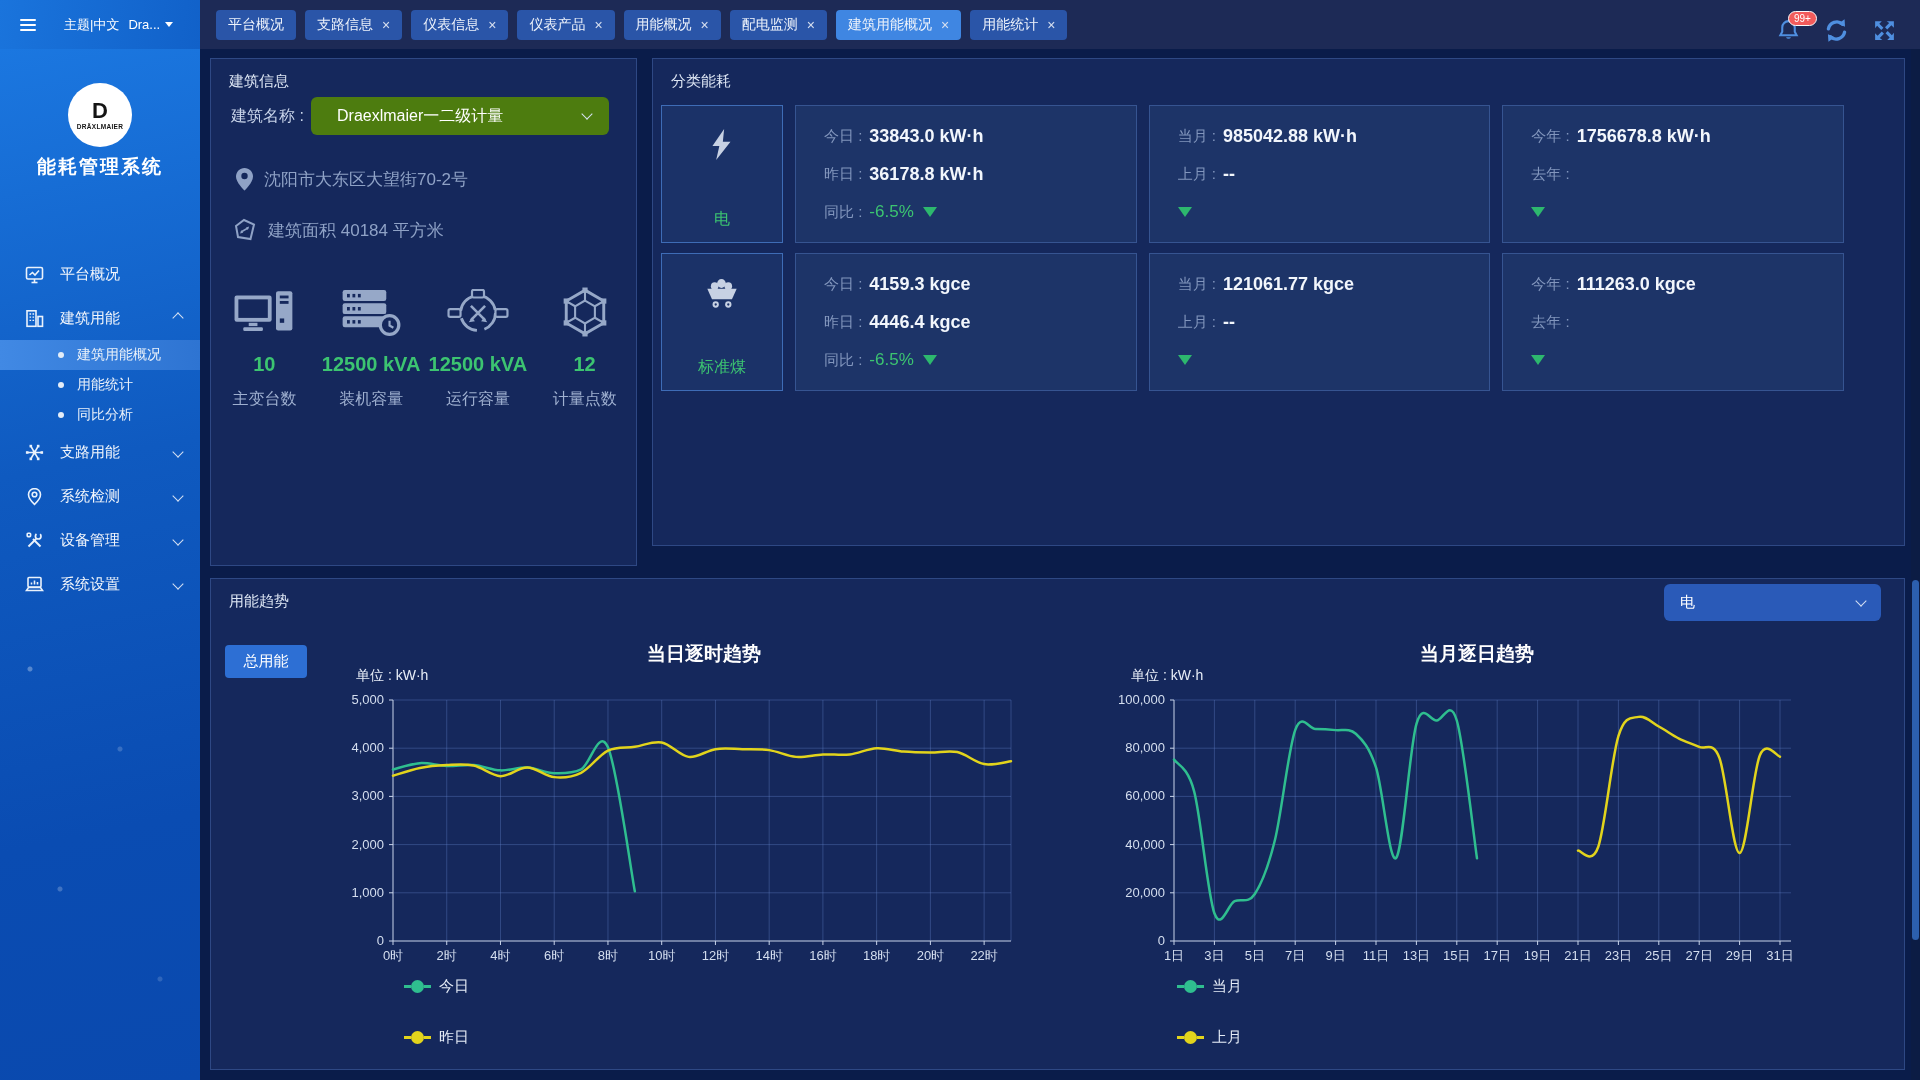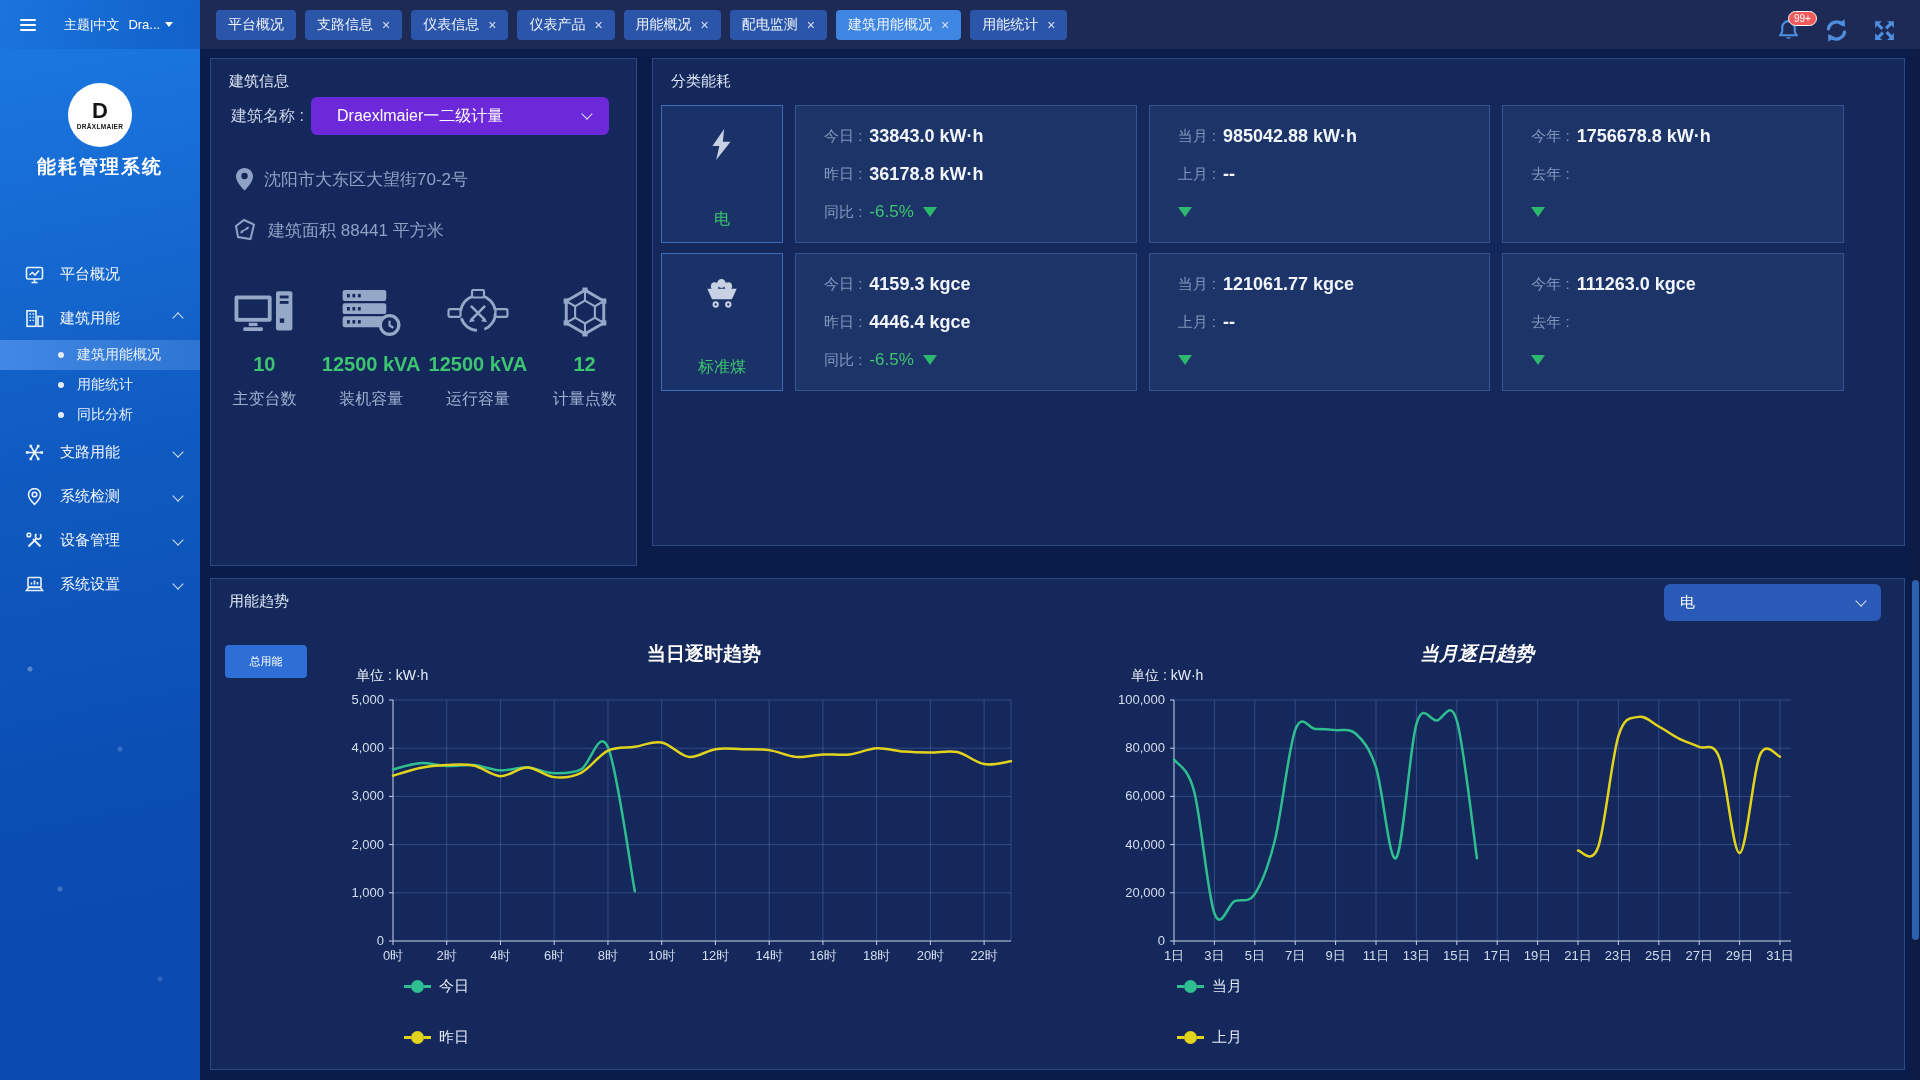--- a/index.html
+++ b/index.html
@@ -52,21 +52,21 @@
   .submenu-item { height:30px; display:flex; align-items:center; font-size:14px; color:#eaf1fa; cursor:pointer; }
   .submenu-item .dot { width:6px; height:6px; border-radius:50%; background:#e4edf8; margin-left:58px; margin-right:13px; flex:none; }
   .submenu-item.active { background:linear-gradient(90deg,#4189e4,#2e74d2); }
 
   
   .panel { position:absolute; background:#15285c; border:1px solid rgba(88,126,196,.38); }
   .panel-title { position:absolute; left:18px; top:13px; font-size:15px; color:#dde6f4; }
 
   #panel-building { left:210px; top:58px; width:427px; height:508px; }
   .b-name-label { position:absolute; left:20px; top:47px; font-size:16px; color:#c9d5ea; }
-  .b-select { position:absolute; left:100px; top:38px; width:298px; height:38px; background:#6d28d9;
+  .b-select { position:absolute; left:100px; top:38px; width:298px; height:38px; background:#4d7c0f;
     border-radius:6px; display:flex; align-items:center; font-size:16px; color:#fff;
     padding-left:26px; cursor:pointer; }
   .b-select .chev { position:absolute; right:18px; top:13px; }
   .info-row { position:absolute; display:flex; align-items:center; gap:10px; color:#8fa2c6; font-size:17px;margin-top:6px; }
   #addr-row { left:24px; top:102px; }
   #area-row { left:21px; top:152px; }
   .stats { position:absolute; left:0; top:212px; width:427px; display:flex; }
   .stat { width:25%; text-align:center; }
   .stat-icon { height:66px; display:flex; justify-content:center; align-items:flex-end; }
   .stat-val { margin-top:16px; font-size:20px; font-weight:bold; color:#3cc471; }
@@ -83,29 +83,29 @@
     display:flex; flex-direction:column; justify-content:center; gap:9px; padding-left:28px; }
   .line { display:flex; align-items:center; height:29px; }
   .lbl { color:#8296bd; margin-right:7px; font-size:15px; }
   .val { color:#f2f6fc; font-size:18px; font-weight:bold; }
   .val.green { color:#3cc471; font-weight:normal; font-size:17px; }
   .tri { width:0; height:0; border-left:7px solid transparent; border-right:7px solid transparent;
     border-top:10px solid #2db86e; margin-left:9px; display:inline-block; }
 
   #panel-trend { left:210px; top:578px; width:1695px; height:492px; }
   .btn-total { position:absolute; left:14px; top:66px; width:82px; height:33px; background:#2d6fd4;
-    border-radius:4px; display:flex; align-items:center; justify-content:center; font-size:11px;
+    border-radius:4px; display:flex; align-items:center; justify-content:center; font-size:15px;
     color:#fff; cursor:pointer; }
   .t-select { position:absolute; left:1453px; top:5px; width:217px; height:37px; background:#2a5ab8;
     border-radius:6px; display:flex; align-items:center; padding-left:16px; font-size:15px;
     color:#fff; cursor:pointer; }
   .t-select .chev { position:absolute; right:16px; top:13px; }
   .chart-title { position:absolute; width:700px; text-align:center; font-size:19px; font-weight:bold;
     top:62px; color:#fff; }
-  #ct0 { left:143px; } #ct1 { left:916px;font-style:italic; }
+  #ct0 { left:143px; } #ct1 { left:916px; }
   .unit { position:absolute; font-size:14px; color:#e8eef8; top:88px; }
   #u0 { left:145px; } #u1 { left:920px; }
   .chart-svg { position:absolute; top:62px; width:700px; height:345px; overflow:visible; }
   #chart0 { left:120px; } #chart1 { left:900px; }
   .legend { position:absolute; top:398px; width:600px; display:flex; justify-content:center;
     gap:32px; font-size:15px; color:#e4ebf6; }
   #lg0 { left:193px;flex-direction:column; } #lg1 { left:966px;flex-direction:column; }
   .legend-item { display:flex; align-items:center; gap:8px; cursor:pointer; }
   .marker { display:flex; align-items:center; }
   .marker i { display:block; }
@@ -313,21 +313,21 @@
     </svg>
     <span>沈阳市大东区大望街70-2号</span>
   </div>
   <div class="info-row" id="area-row">
     <svg width="26" height="26" viewBox="0 0 26 26">
       <polygon points="4,9 12,3 22,7.5 18.5,22 6,20" fill="none" stroke="#8fa2c6" stroke-width="2"></polygon>
       <path d="M9 15l7-4" stroke="#8fa2c6" stroke-width="1.6"></path>
       <polygon points="8,16.6 11.2,15.8 9.4,13.3" fill="#8fa2c6"></polygon>
       <polygon points="17.2,9.6 14,10.4 15.8,12.9" fill="#8fa2c6"></polygon>
     </svg>
-    <span>建筑面积 88441 平方米</span>
+    <span>建筑面积 40184 平方米</span>
   </div>
   <div class="stats">
     <div class="stat">
       <div class="stat-icon">
         <svg width="62" height="48" viewBox="0 0 56 44">
           <rect x="1" y="6" width="34" height="24" rx="2" fill="#96a8c8"></rect>
           <rect x="4.5" y="9.5" width="27" height="17" fill="#15285c"></rect>
           <rect x="14" y="31" width="8" height="3" fill="#96a8c8"></rect>
           <rect x="9" y="35" width="18" height="3.5" rx="1.2" fill="#96a8c8"></rect>
           <rect x="39" y="2" width="15" height="36" rx="2" fill="#96a8c8"></rect>

